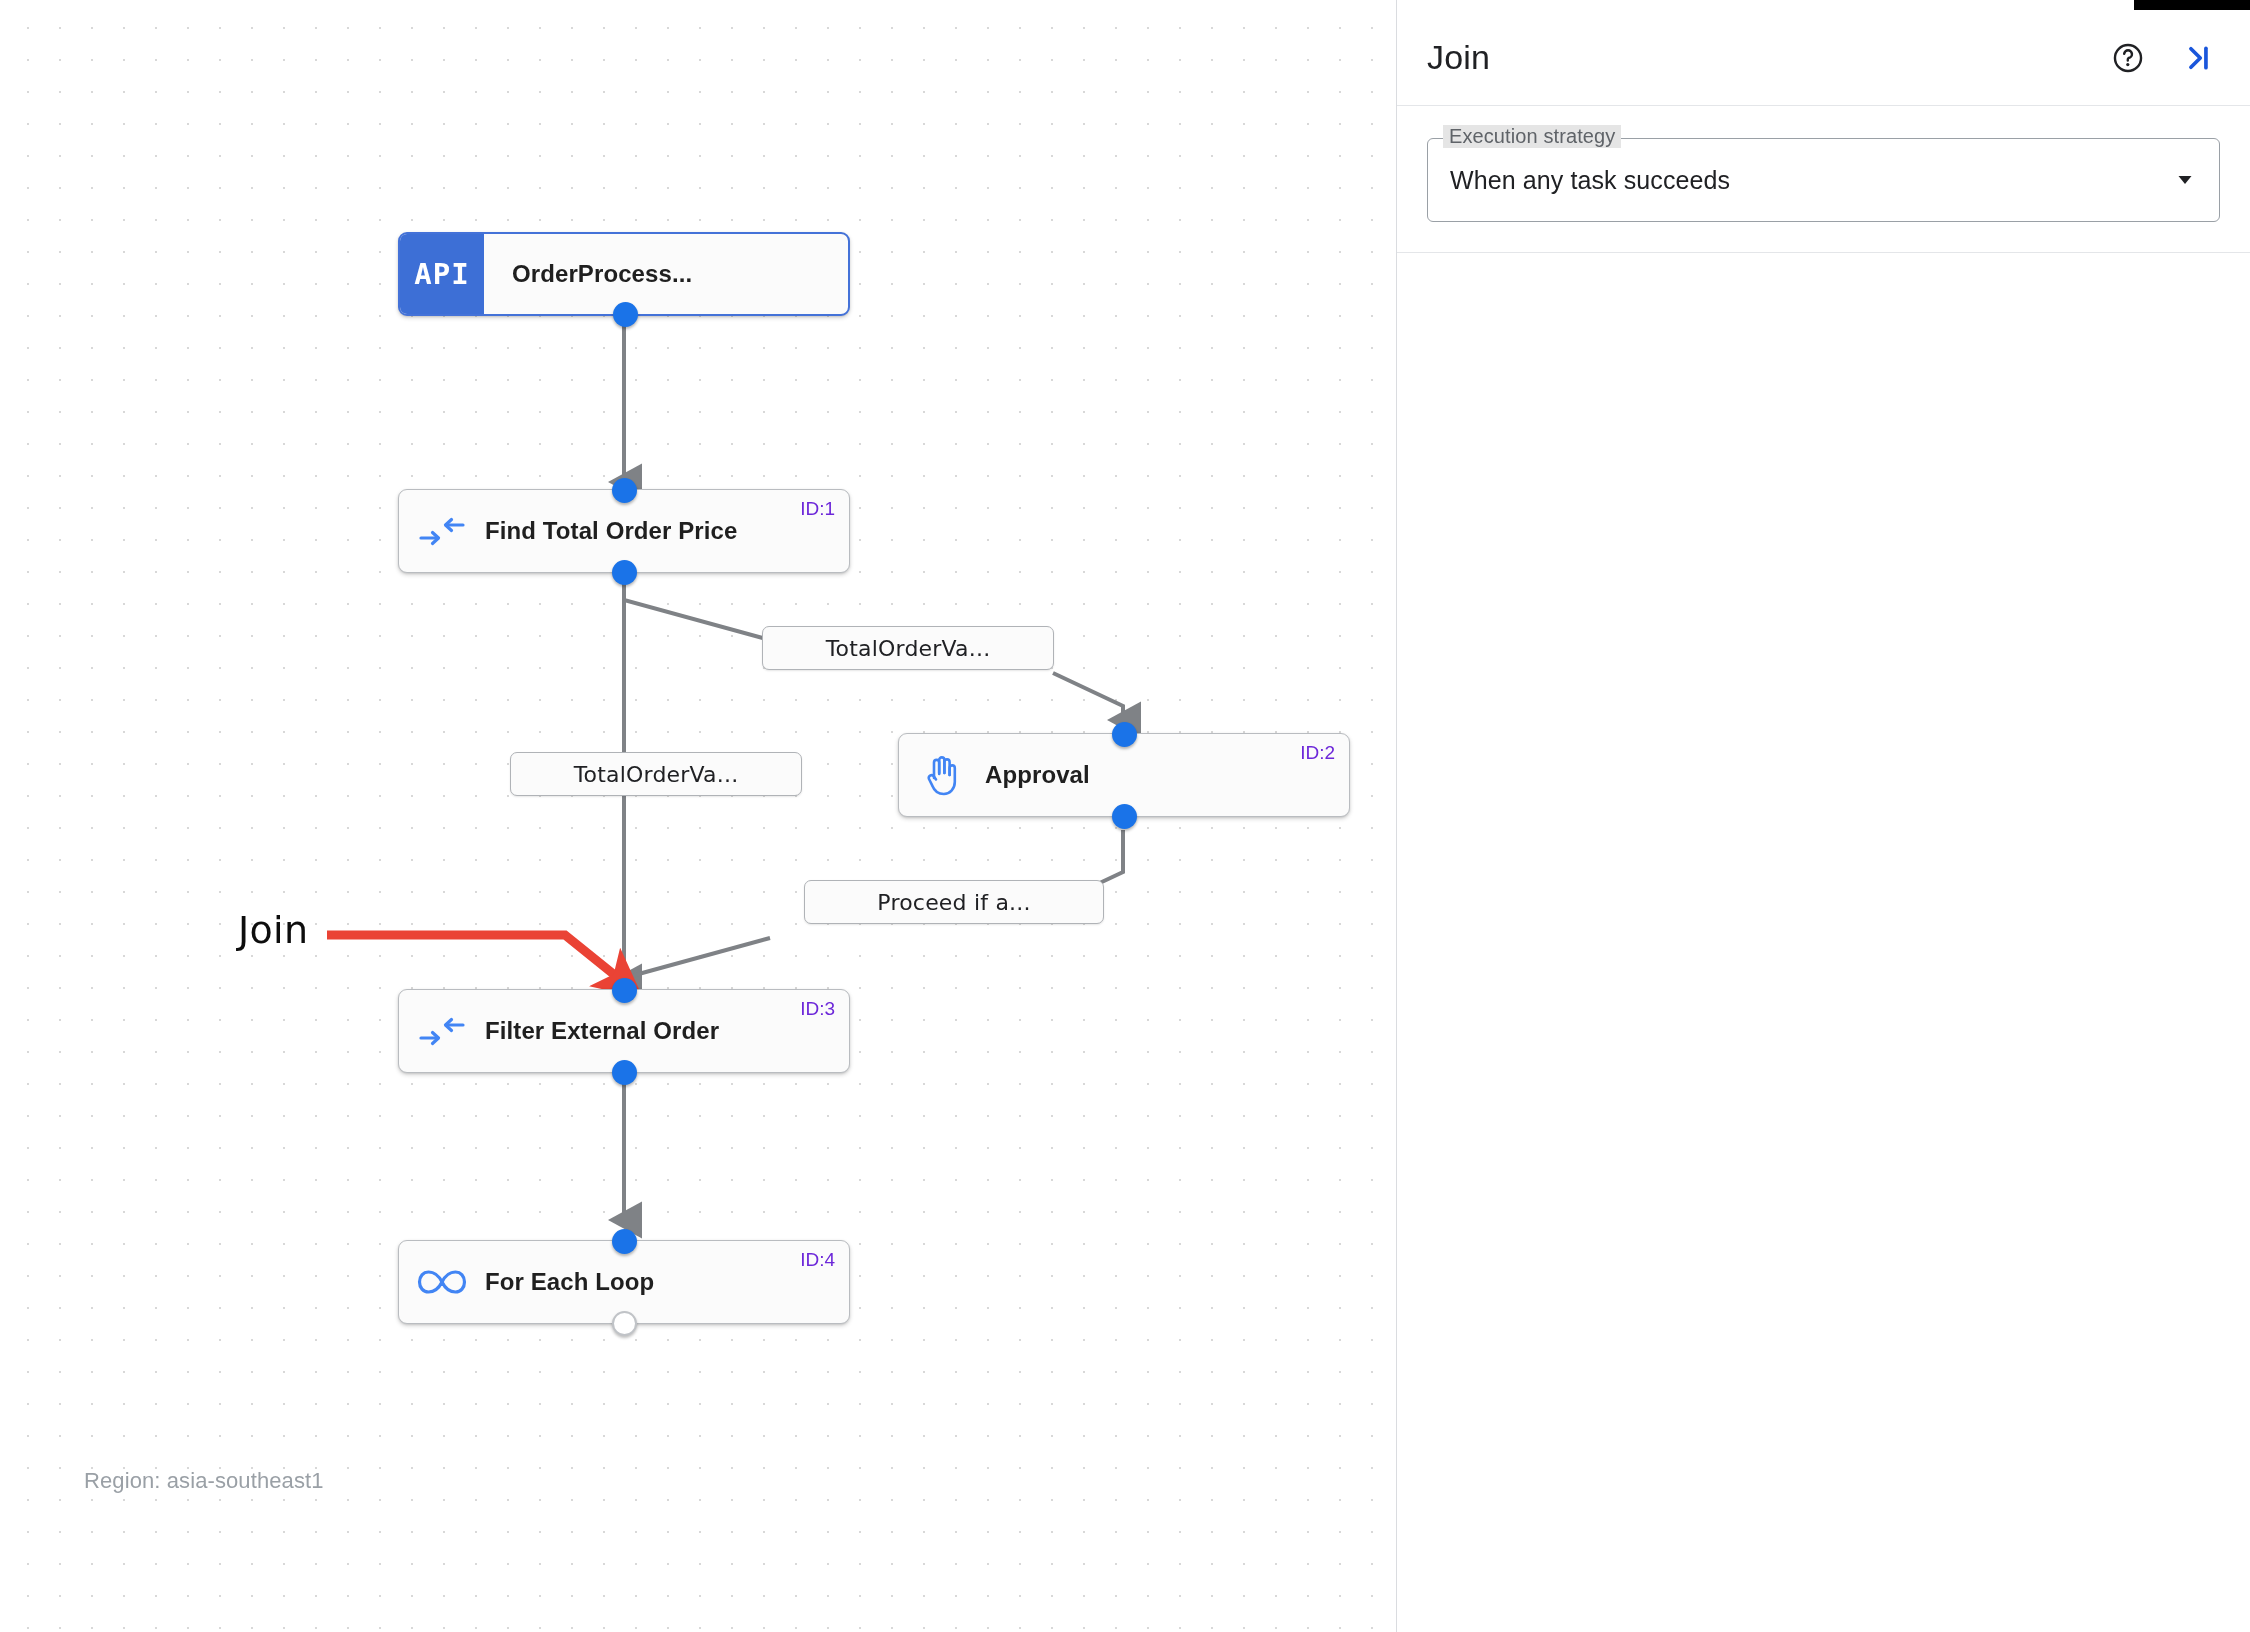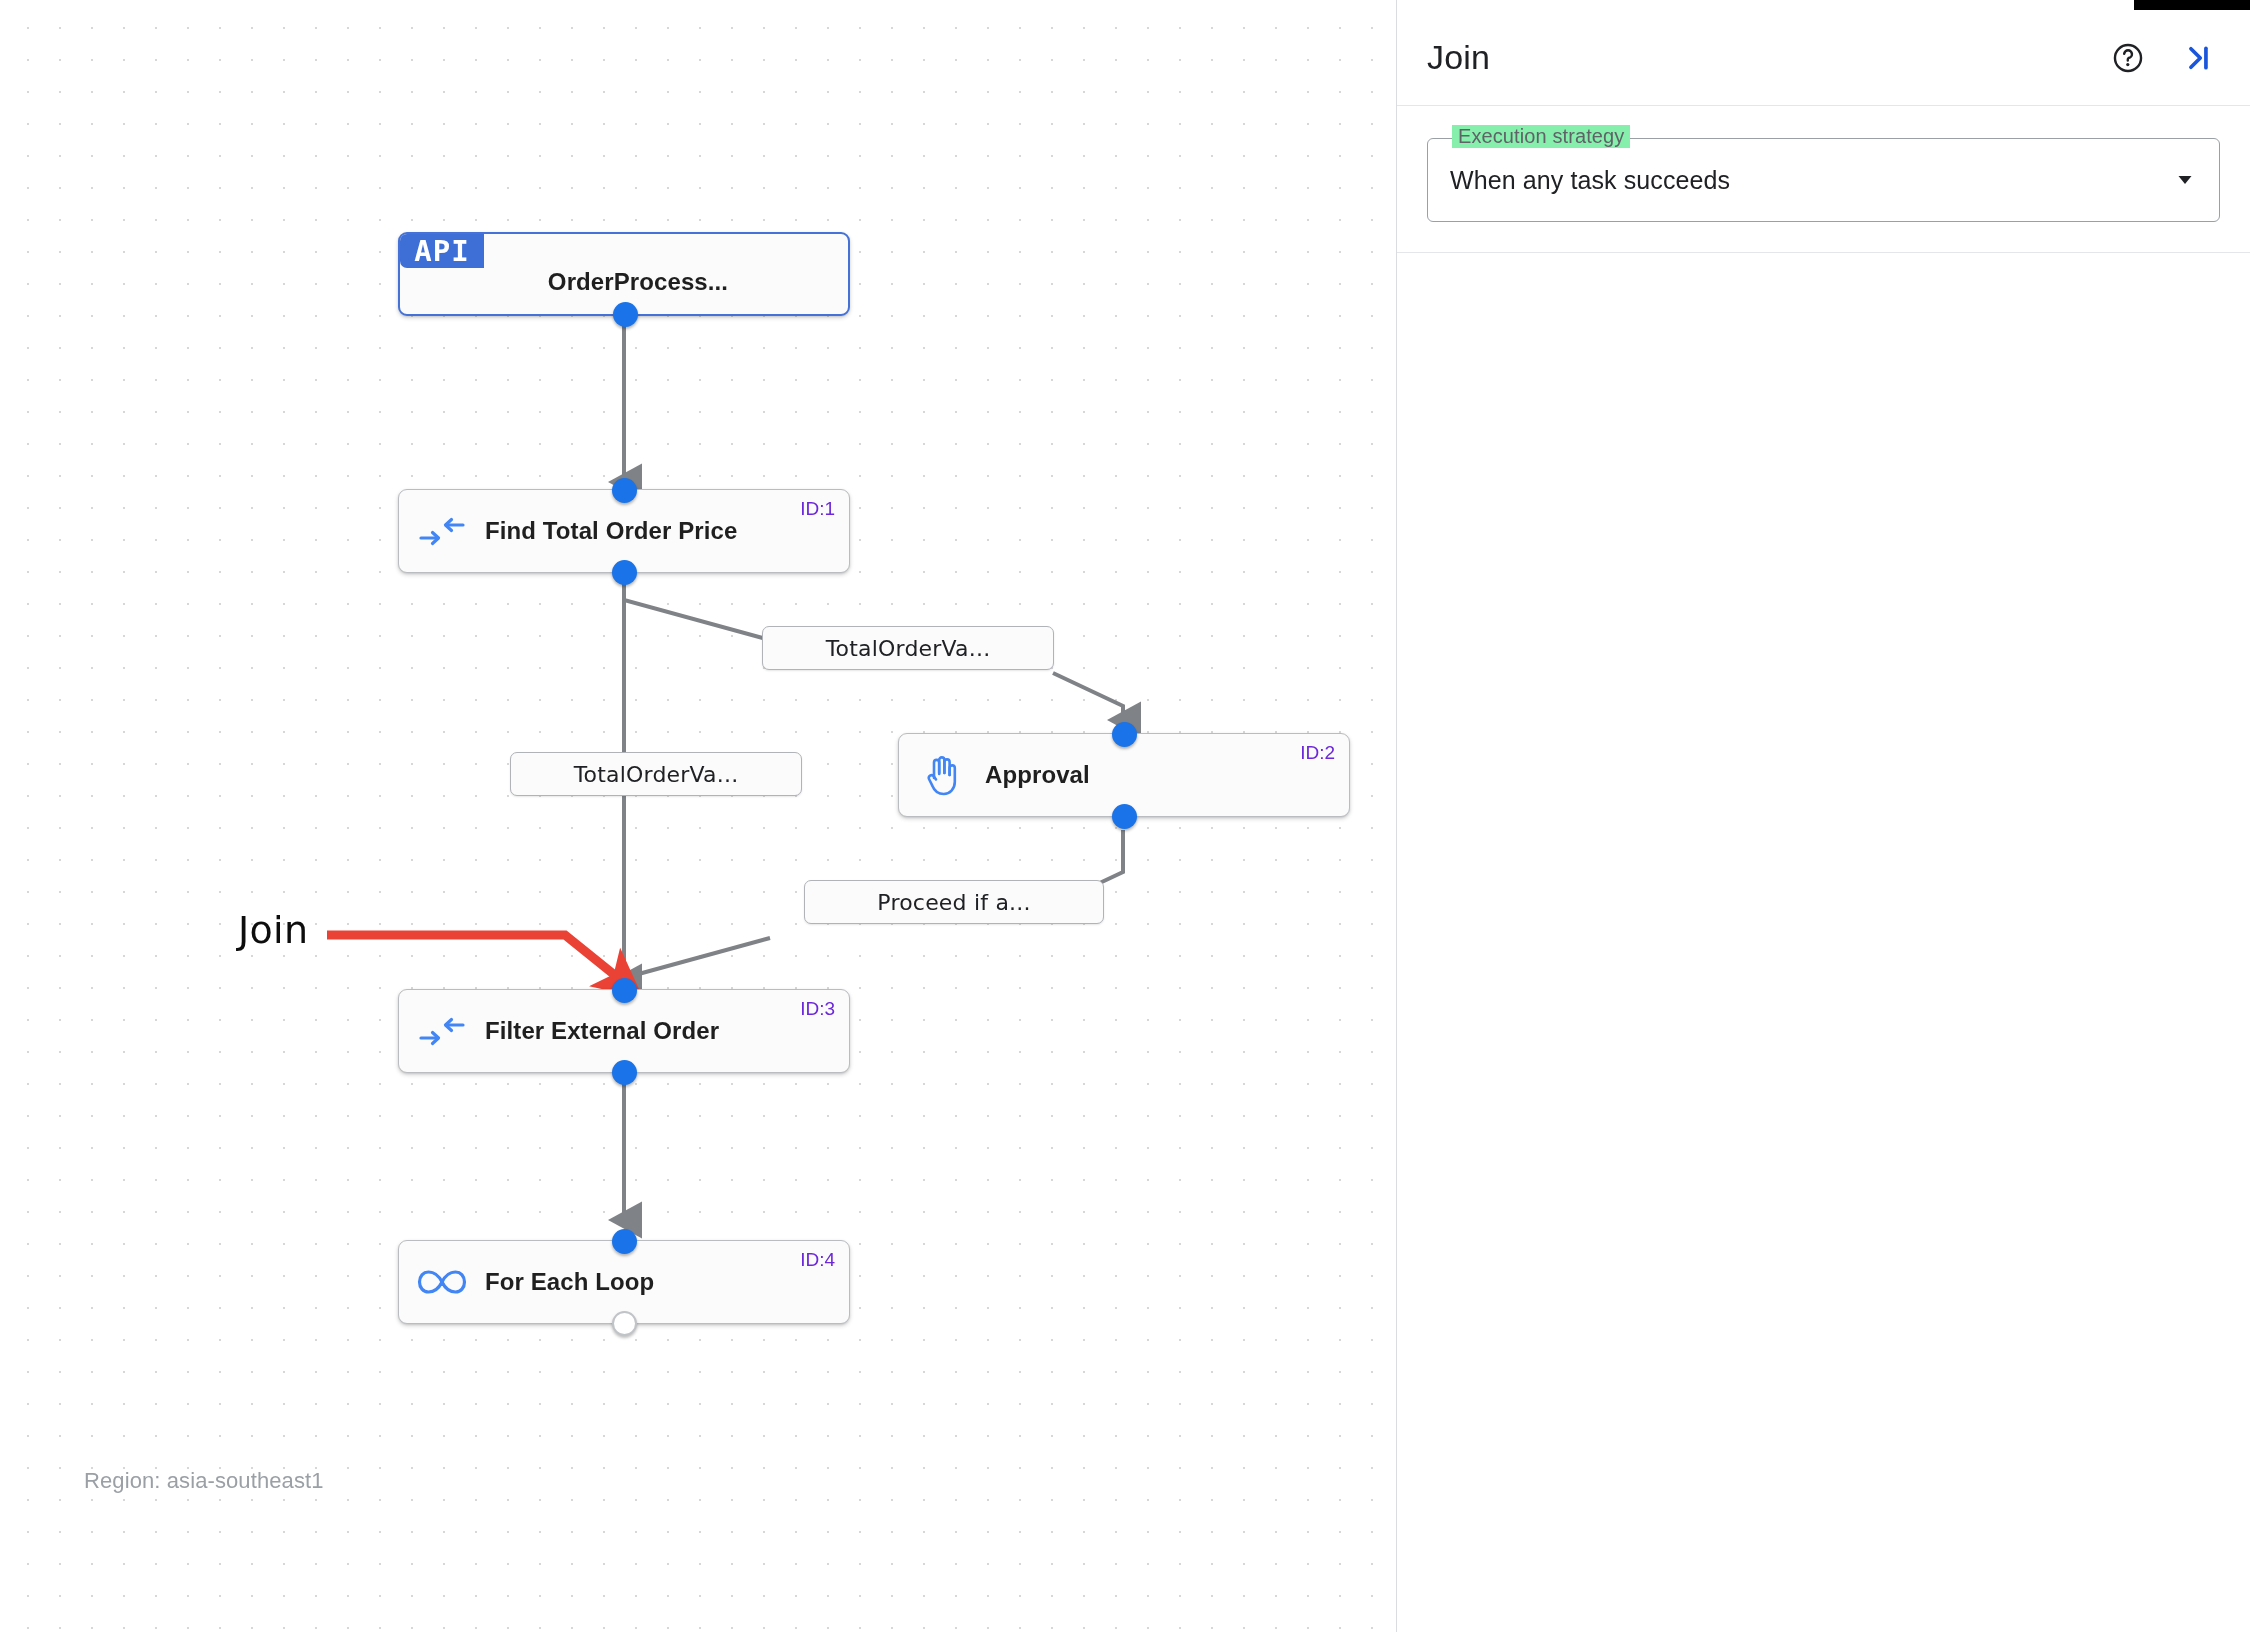--- a/index.html
+++ b/index.html
@@ -143,22 +143,22 @@
   .select-wrap { position: relative; height: 84px; }
   .select-box {
     position: absolute; left: 0; top: 0; right: 0; bottom: 0;
     border: 1px solid #9aa0a6; border-radius: 6px;
     display: flex; align-items: center;
     padding: 16px 22px;
     background: #ffffff;
     cursor: pointer;
   }
   .select-legend {
-    position: absolute; left: 25px; top: -13px;
-    background: #86efac; padding: 0 6px;
+    position: absolute; left: 16px; top: -13px;
+    background: #e5e5e5; padding: 0 6px;
     font-size: 20px; color: #5f6368; font-weight: 400;
     letter-spacing: .1px;
     z-index: 2;
   }
   .select-value { font-size: 25px; color: #202124; flex: 1; letter-spacing: .1px; }
   .select-arrow { color: #202124; font-size: 20px; line-height: 1; }
 </style>
 </head>
 <body>
 
@@ -186,21 +186,21 @@
       <path d="M1123,830 L1123,872 L1053,905" stroke="#7f8286" stroke-width="4" fill="none"></path>
       <path d="M770,938 L624,978" stroke="#7f8286" stroke-width="4" fill="none"></path>
 
       <path d="M624,1072 L624,1220" stroke="#7f8286" stroke-width="4" fill="none" marker-end="url(#arrowGray)"></path>
 
       <path d="M327,935 L565,935 L627,985" stroke="#ea4335" stroke-width="9" fill="none" stroke-linecap="butt" stroke-linejoin="miter" marker-end="url(#arrowRed)"></path>
     </svg>
 
     <div class="annot-label" style="left:238px; top:908px;">Join</div>
 
-    <div class="node selected" style="left:398px; top:232px; width:452px; height:84px;flex-direction:column;">
+    <div class="node selected" style="left:398px; top:232px; width:452px; height:84px;">
       <div class="node-apitab">API</div>
       <div class="node-title" style="margin-left:28px;">OrderProcess...</div>
       <div class="conn bottom" style="left:213px;"></div>
     </div>
 
     <div class="node" style="left:398px; top:489px; width:452px; height:84px;">
       <div class="node-icon">
         <svg width="46" height="30" viewBox="0 0 46 30">
           <g fill="none" stroke="#4285f4" stroke-width="3.2" stroke-linecap="round" stroke-linejoin="round">
             <path d="M2,22 L19,22"></path>

